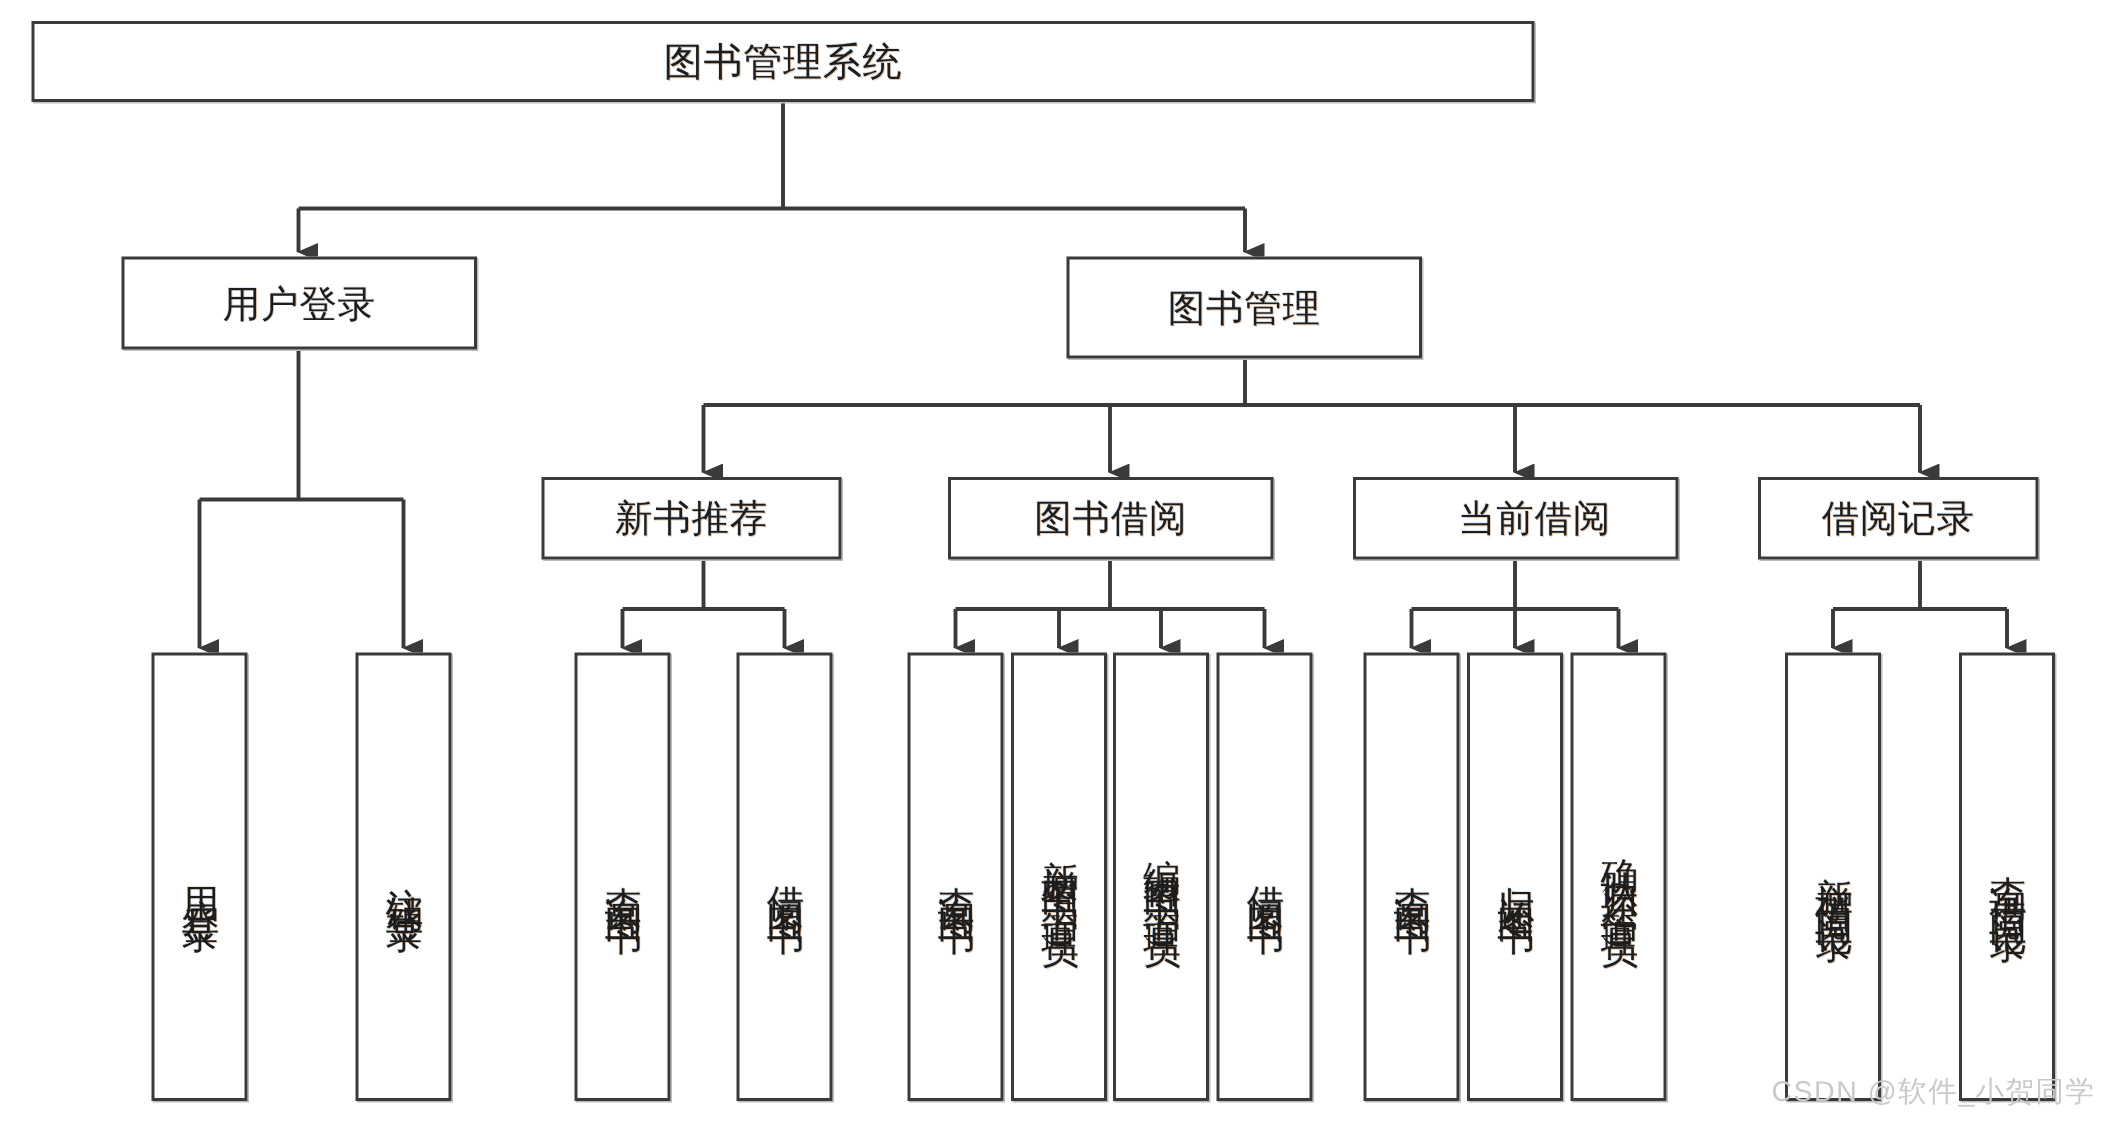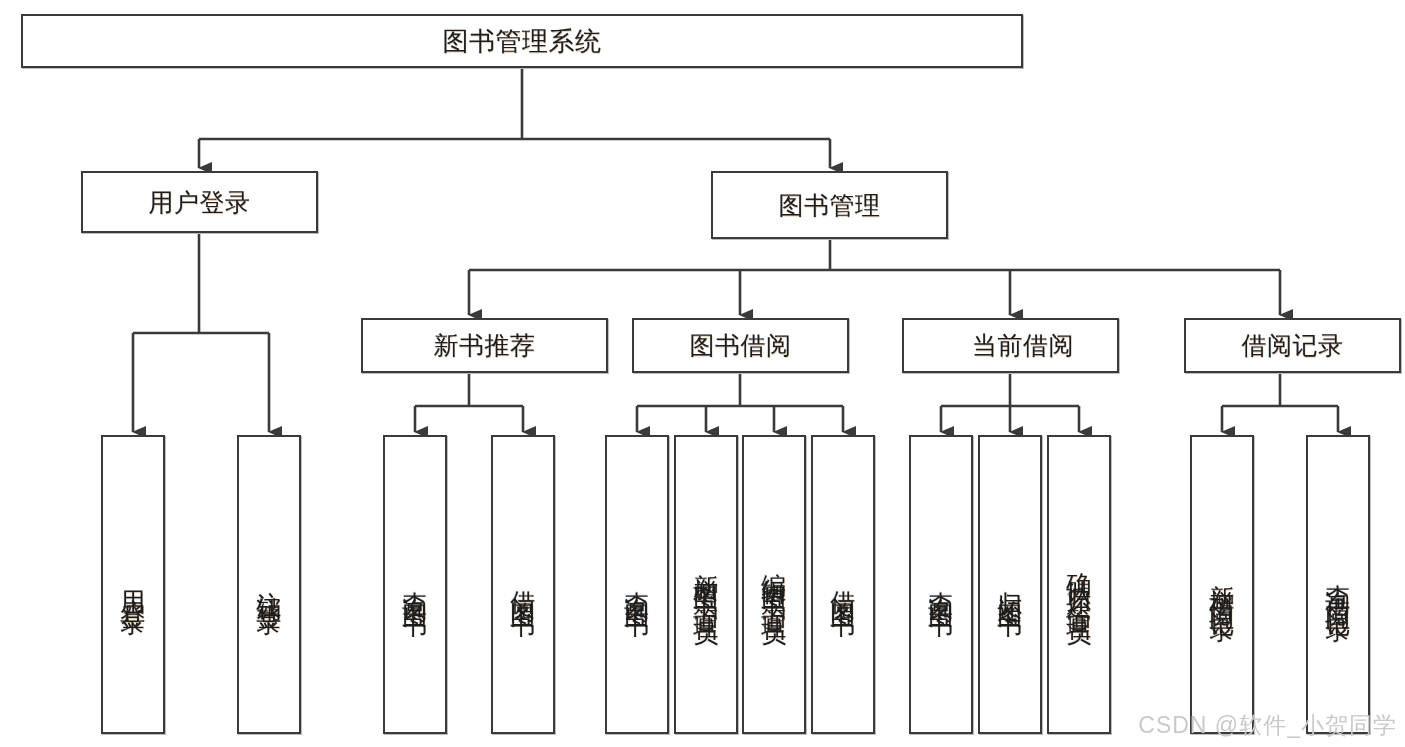--- a/index.html
+++ b/index.html
@@ -52,21 +52,21 @@
     line-height:1.05;
     letter-spacing:7px;
     text-align:center;
     text-shadow:0.6px 0.6px 0 rgba(196,140,90,.45), -0.4px -0.4px 0 rgba(150,180,215,.35);
   }
 
   
   #watermark{
     position:absolute;
     right:8px;bottom:6px;
-    font-size:23px;
+    font-size:19px;
     color:#c9c9c9;
     letter-spacing:1px;
     white-space:nowrap;
     pointer-events:none;
     user-select:none;
   }
 </style>
 </head>
 <body>
 
@@ -129,30 +129,30 @@
     <div class="node-label-h">图书管理系统</div>
   </div>
 
   <div class="node-box lvl1" style="left:81px;top:171px;width:237px;height:62px;">
     <div class="node-label-h">用户登录</div>
   </div>
   <div class="node-box lvl1" style="left:711px;top:171px;width:237px;height:68px;">
     <div class="node-label-h">图书管理</div>
   </div>
 
-  <div class="node-box lvl2" style="left:361px;top:318px;width:247px;height:55px;">
+  <div class="node-box lvl2" style="left:361px;top:318px;width:200px;height:55px;">
     <div class="node-label-h">新书推荐</div>
   </div>
   <div class="node-box lvl2" style="left:632px;top:318px;width:217px;height:55px;text-align:center;">
     <div class="node-label-h">图书借阅</div>
   </div>
   <div class="node-box lvl2" style="left:902px;top:318px;width:217px;height:55px;padding-left:25px;">
     <div class="node-label-h">当前借阅</div>
   </div>
-  <div class="node-box lvl2" style="left:1172px;top:318px;width:217px;height:55px;margin-left:12px;">
+  <div class="node-box lvl2" style="left:1172px;top:318px;width:187px;height:55px;">
     <div class="node-label-h">借阅记录</div>
   </div>
 
   <div class="leaf-box" style="left:101px;top:435px;width:64px;height:299px;">
     <div class="leaf-label-v">用户登录</div>
   </div>
   <div class="leaf-box" style="left:237px;top:435px;width:64px;height:299px;">
     <div class="leaf-label-v">注销登录</div>
   </div>
 

